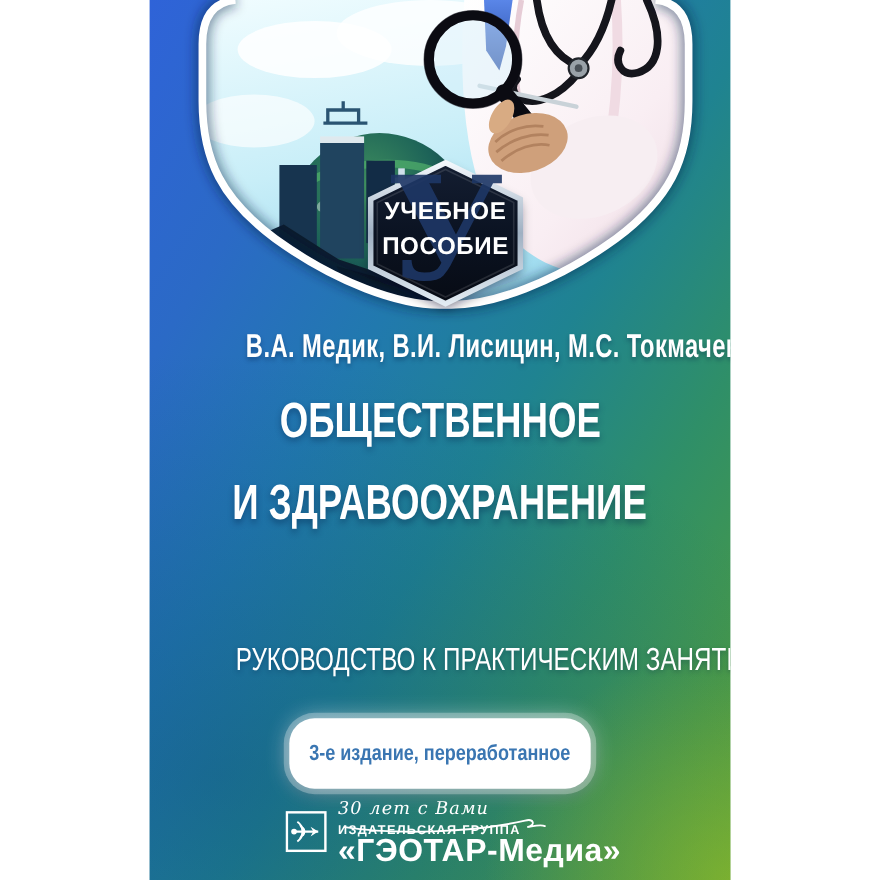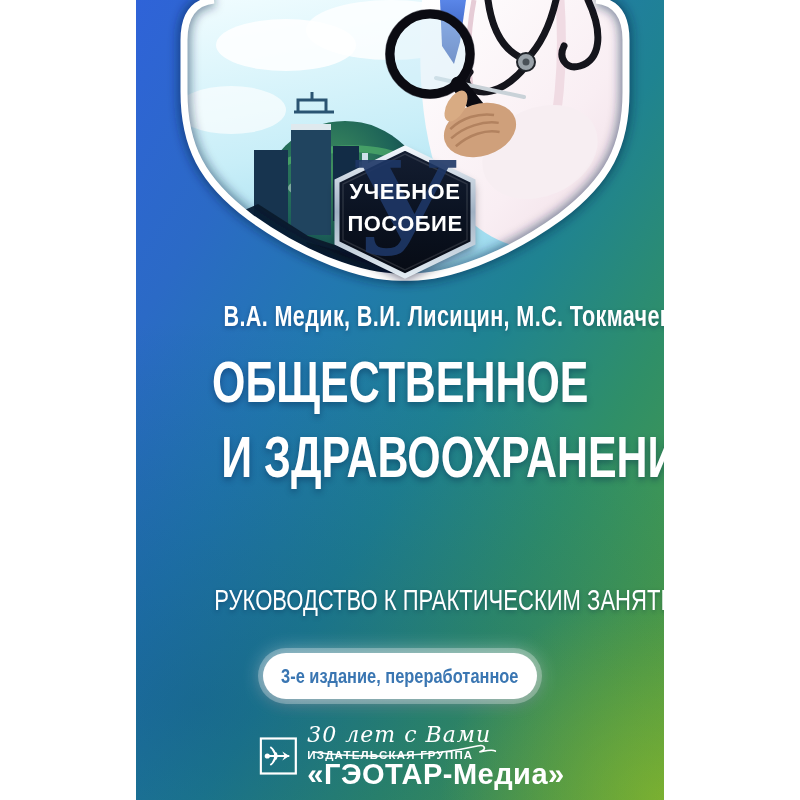--- a/index.html
+++ b/index.html
@@ -9,37 +9,37 @@
     background:
       radial-gradient(320px 300px at 100% 100%, rgba(160,195,35,.50), rgba(160,195,35,0) 70%),
       radial-gradient(900px 620px at 12% 88%, rgba(10,60,120,.32), rgba(10,60,120,0) 62%),
       linear-gradient(122deg,#2f63d8 0%,#2b6ac6 20%,#2179ae 38%,#1f8391 55%,#2f8f68 72%,#45984b 88%,#58a13c 100%);
   }
   .art{position:absolute;left:0;top:0;display:block;}
   .txt{position:absolute;left:0;width:100%;text-align:center;color:#fff;}
   .authors{top:299px;font-size:30px;font-weight:700;letter-spacing:.5px;
            text-shadow:0 2px 5px rgba(0,30,70,.35);}
   .authors .sq{display:inline-block;transform:scaleX(.72);transform-origin:center;white-space:nowrap;}
-  .title{top:344px;line-height:75px;font-weight:700;font-size:58px;
+  .title{top:344px;line-height:75px;font-weight:700;font-size:45px;
          text-shadow:0 3px 7px rgba(0,30,70,.4);}
   .title .tline{display:inline-block;transform:scaleX(.74);transform-origin:center;white-space:nowrap;}
   .subtitle{top:584px;font-size:29px;font-weight:400;text-shadow:0 2px 5px rgba(0,30,70,.35);}
   .subtitle .sq{display:inline-block;transform:scaleX(.76);transform-origin:center;white-space:nowrap;}
   .edition{position:absolute;left:50%;top:653px;transform:translateX(-50%);
-     width:274px;height:46px;background:#ffffff;border-radius:23px;
+     width:274px;height:64px;background:#ffffff;border-radius:23px;
      display:flex;align-items:center;justify-content:center;
      box-shadow:0 0 0 5px rgba(255,255,255,.28),0 0 20px rgba(255,255,255,.6),0 5px 14px rgba(0,25,55,.4);}
   .edition span{display:inline-block;color:#3a76b2;font-size:20px;font-weight:700;
      transform:scaleX(.82);white-space:nowrap;}
   .publisher{position:absolute;left:50%;top:722px;transform:translateX(-50%);
      margin-left:12px;display:flex;align-items:flex-start;color:#fff;}
   .pub-icon{margin-top:15px;margin-right:10px;flex:0 0 auto;}
   .pub-text{position:relative;padding-top:0;}
   .pub-script{font-family:"DejaVu Serif","Liberation Serif",serif;font-style:italic;
-     font-size:22px;line-height:26px;letter-spacing:1px;white-space:nowrap;}
+     font-size:16px;line-height:26px;letter-spacing:1px;white-space:nowrap;}
   .pub-flourish{position:absolute;left:2px;top:20px;pointer-events:none;}
   .pub-group{font-size:11.5px;font-weight:700;letter-spacing:1.2px;line-height:15px;white-space:nowrap;}
   .pub-name{font-size:29px;font-weight:700;line-height:23px;letter-spacing:.5px;white-space:nowrap;}
 </style>
 </head>
 <body>
 
 <div class="page">
   <div class="cover">
 

